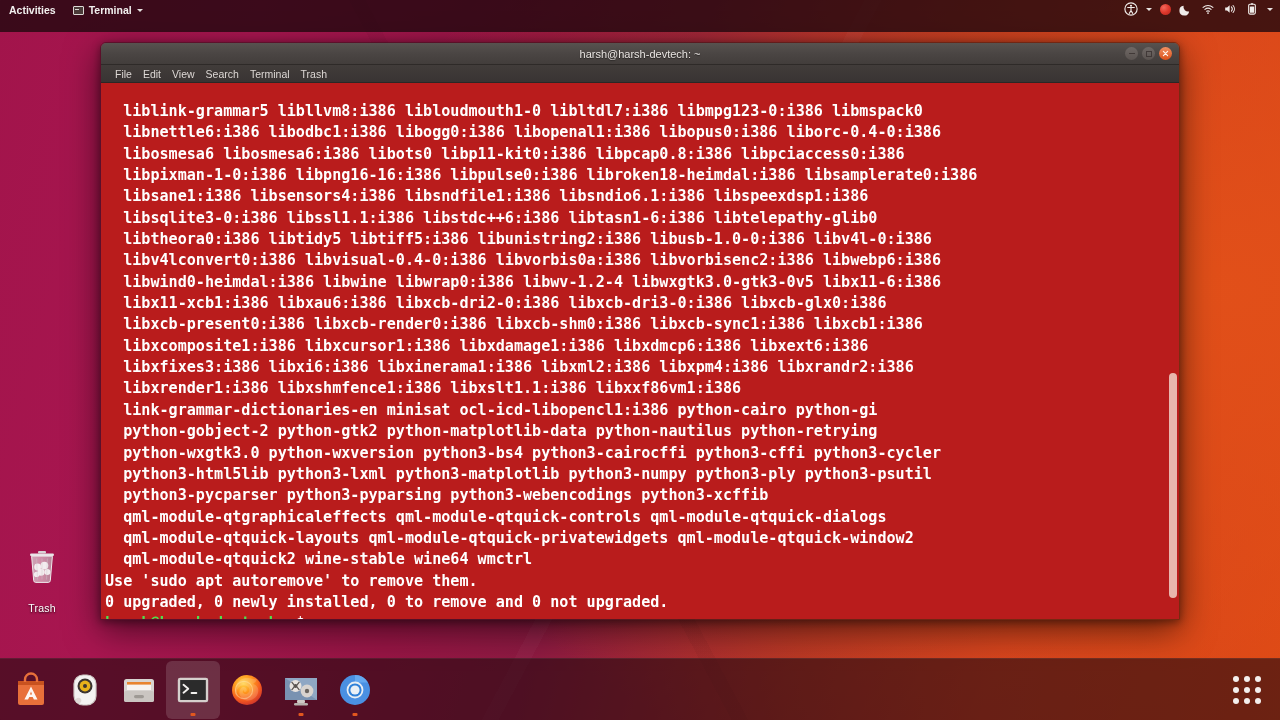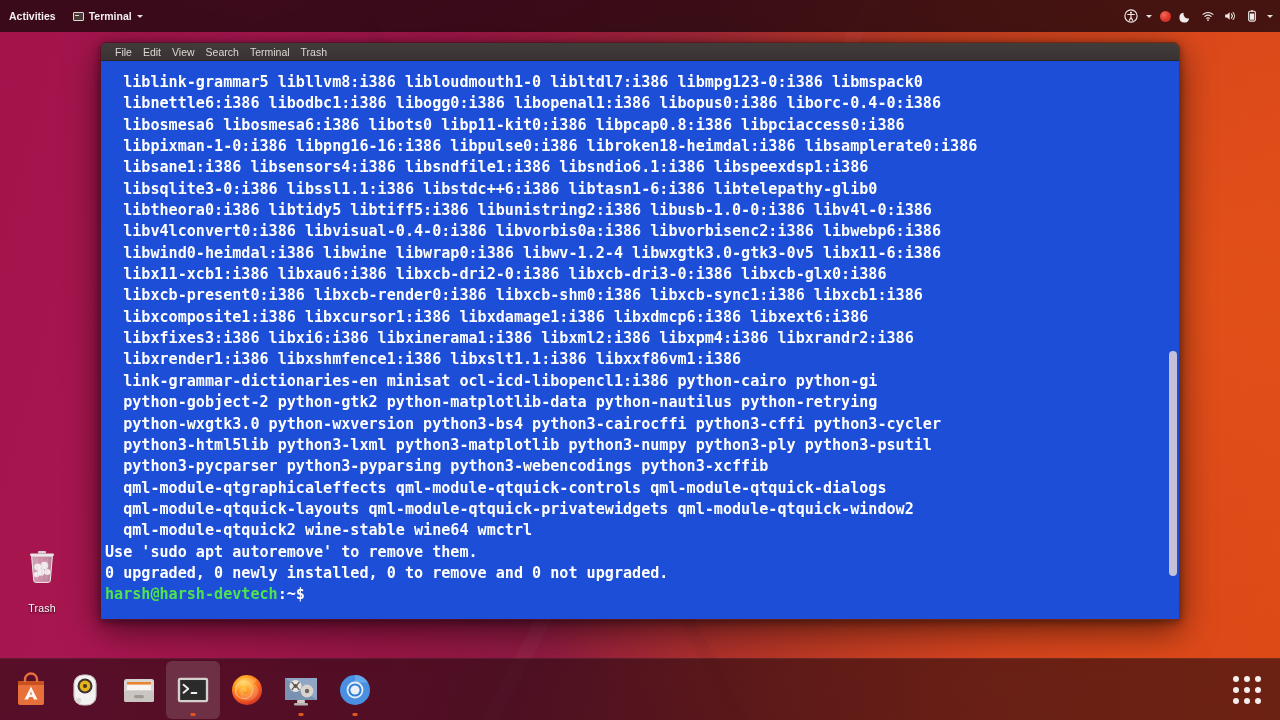--- a/index.html
+++ b/index.html
@@ -21,21 +21,21 @@
       linear-gradient(118deg, rgba(255,255,255,0.035) 0 1px, rgba(255,255,255,0) 1px 52%, rgba(255,255,255,0.028) 52% 53%, rgba(255,255,255,0) 53%),
       linear-gradient(62deg,  rgba(0,0,0,0.05) 0 1px, rgba(0,0,0,0) 1px 44%, rgba(0,0,0,0.04) 44% 45%, rgba(0,0,0,0) 45%);
     pointer-events: none;
   }
 
   
   .topbar {
     position: absolute; top: 0; left: 0; right: 0; height: 19px;
     background: #2b0b14;
     background: rgba(32,8,14,0.80);
-    display: flex; align-items: center;
+    display: flex; align-items: flex-end;
     font-size: 10.5px; color: #f2f0ef; font-weight: bold;
     z-index: 50;
     padding: 16px 7px;
   }
   .topbar-left { display: flex; align-items: center; gap: 13px; }
   .tb-item { display: flex; align-items: center; gap: 5px; cursor: default; padding: 0 2px; }
   .mini-term-icon {
     width: 11px; height: 9px; border: 1.2px solid #dcd8d5; border-radius: 1px;
     display: inline-block; position: relative; background: #4a3a38;
   }
@@ -112,22 +112,22 @@
     display: flex; align-items: center; gap: 1px;
     padding-left: 9px; border-bottom: 1px solid #2b2725;
   }
   .menu-item {
     font-size: 10.5px; color: #ddd8d5; padding: 1px 5px; border-radius: 2px;
     cursor: default;
   }
 
   .term-body {
     flex: 1 1 auto; position: relative;
-    background: #1d4ed8;
-    padding: 11px 0 0 2px;
+    background: #b91c1c;
+    padding: 18px 0 0 2px;
     overflow: hidden;
   }
   .term-text {
     font-family: "DejaVu Sans Mono", "Liberation Mono", monospace;
     font-size: 15.1px;
     line-height: 21.35px;
     color: #ffffff;
     white-space: pre;
     letter-spacing: 0px;
     padding-left: 2px;
@@ -241,20 +241,36 @@
       <circle cx="22.4" cy="24" r="3"></circle>
       <circle cx="11.6" cy="26.4" r="2.7"></circle>
     </g>
     <path d="M11.6 10.5l.9 21M17 10.5v21M22.4 10.5l-.9 21" stroke="#cfc8cc" stroke-width=".8" opacity=".55" fill="none"></path>
   </svg>
   <span class="trash-label">Trash</span>
 </div>
 
 <div class="term-window">
 
+  <div class="titlebar">
+    <div class="title-text">harsh@harsh-devtech: ~</div>
+    <div class="win-btns">
+      <div class="wbtn min">
+          <i></i>
+        </div>
+      <div class="wbtn max">
+          <i></i>
+        </div>
+      <div class="wbtn close">
+        <svg width="7" height="7" viewBox="0 0 10 10">
+          <path d="M2 2l6 6M8 2l-6 6" stroke="#fff3ea" stroke-width="1.7" stroke-linecap="round"></path>
+        </svg>
+      </div>
+    </div>
+  </div>
 
   <div class="menubar">
     <div class="menu-item">File</div>
     <div class="menu-item">Edit</div>
     <div class="menu-item">View</div>
     <div class="menu-item">Search</div>
     <div class="menu-item">Terminal</div>
     <div class="menu-item">Trash</div>
   </div>
 

